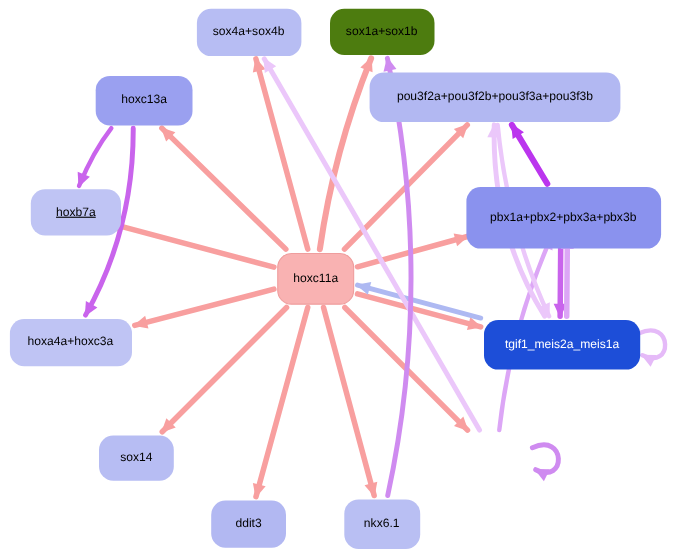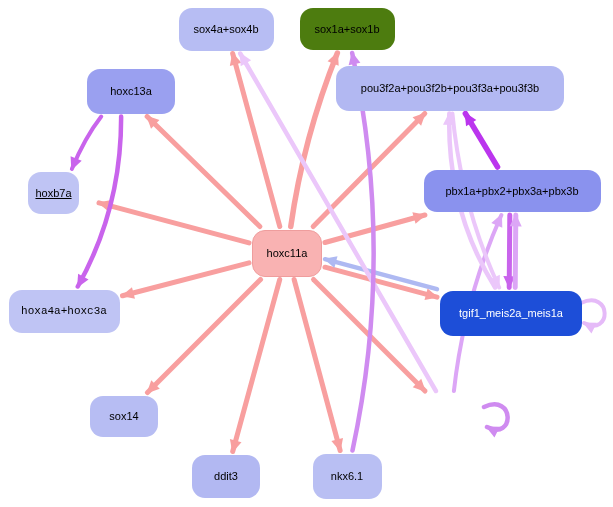--- a/index.html
+++ b/index.html
@@ -86,33 +86,33 @@
     </div>
     <div class="node" style="left: 299.5px; top: 8px; width: 95px; height: 42px; background: #4d7c0f; color: rgb(0, 0, 0);">
       <span>sox1a+sox1b</span>
     </div>
     <div class="node" style="left: 87px; top: 68.5px; width: 88px; height: 45px; background: rgb(154, 160, 240); color: rgb(0, 0, 0);">
       <span>hoxc13a</span>
     </div>
     <div class="node" style="left: 336px; top: 65.5px; width: 228px; height: 45px; background: rgb(178, 184, 242); color: rgb(0, 0, 0);">
       <span>pou3f2a+pou3f2b+pou3f3a+pou3f3b</span>
     </div>
-    <div class="node" style="left: 28px; top: 172px; width: 51px; height: 42px; background: rgb(191, 196, 244); color: rgb(0, 0, 0); text-decoration: underline;">
+    <div class="node" style="left: 28px; top: 172px; width: 82px; height: 42px; background: rgb(191, 196, 244); color: rgb(0, 0, 0); text-decoration: underline;">
       <span>hoxb7a</span>
     </div>
-    <div class="node" style="left: 423.5px; top: 170px; width: 177px; height: 42px; background: rgb(138, 146, 238); color: rgb(0, 0, 0);">
+    <div class="node" style="left: 423.5px; top: 170px; width: 177px; height: 56px; background: rgb(138, 146, 238); color: rgb(0, 0, 0);">
       <span>pbx1a+pbx2+pbx3a+pbx3b</span>
     </div>
     <div class="node" style="left: 252px; top: 229.5px; width: 70px; height: 47px; background: rgb(249, 178, 178); color: rgb(0, 0, 0); border: 1px solid rgb(239, 157, 157);">
       <span>hoxc11a</span>
     </div>
     <div class="node" style="left: 440px; top: 290.5px; width: 142px; height: 45px; background: #1d4ed8; color: rgb(255, 255, 255);">
       <span>tgif1_meis2a_meis1a</span>
     </div>
-    <div class="node" style="left: 8.5px; top: 289.5px; width: 111px; height: 43px; background: rgb(191, 196, 244); color: rgb(0, 0, 0); font-family: Liberation Mono, monospace;">
+    <div class="node" style="left: 8.5px; top: 289.5px; width: 111px; height: 43px; background: rgb(191, 196, 244); color: rgb(0, 0, 0);">
       <span>hoxa4a+hoxc3a</span>
     </div>
     <div class="node" style="left: 90px; top: 395.5px; width: 68px; height: 41px; background: rgb(183, 189, 243); color: rgb(0, 0, 0);">
       <span>sox14</span>
     </div>
     <div class="node" style="left: 192px; top: 454.5px; width: 68px; height: 43px; background: rgb(178, 184, 242); color: rgb(0, 0, 0);">
       <span>ddit3</span>
     </div>
     <div class="node" style="left: 312.5px; top: 453.5px; width: 69px; height: 45px; background: rgb(185, 191, 243); color: rgb(0, 0, 0);">
       <span>nkx6.1</span>

